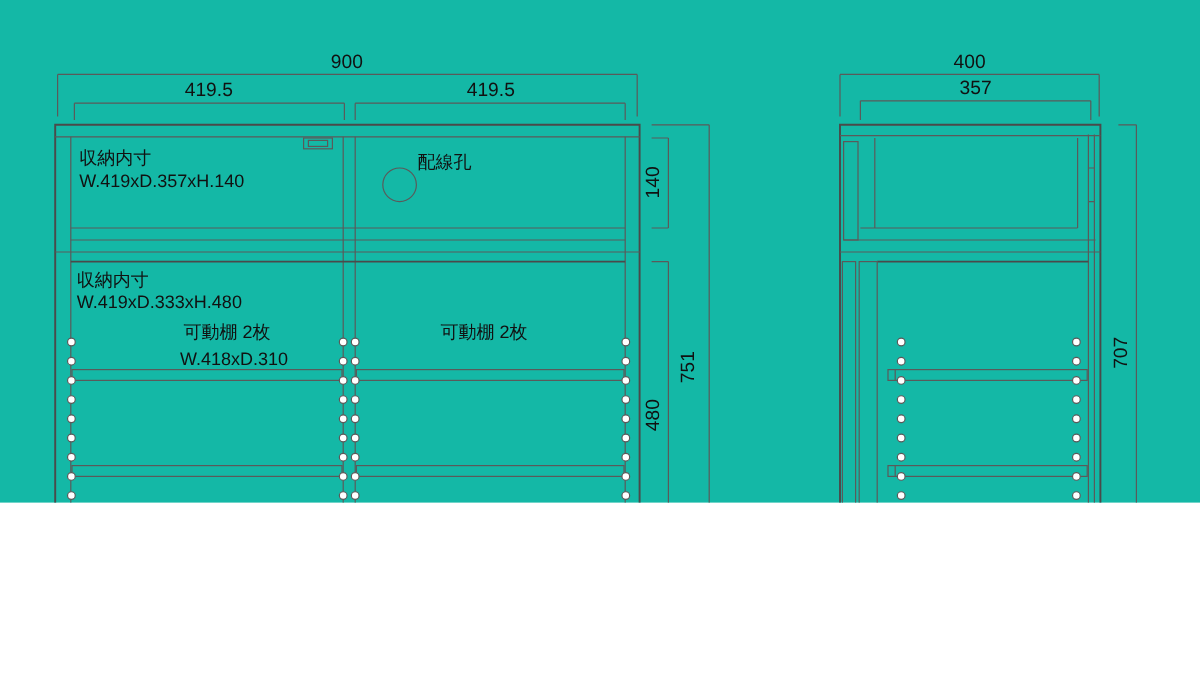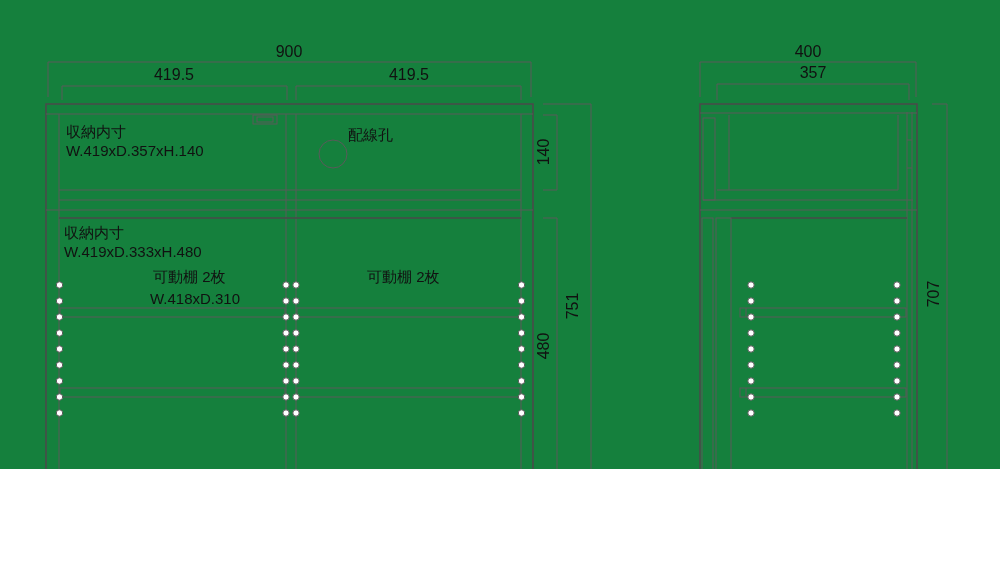--- a/index.html
+++ b/index.html
@@ -1,19 +1,19 @@
 <!DOCTYPE html>
 <html><head>
 <meta charset="utf-8">
 <style>
   html,body{margin:0;padding:0;background:#ffffff;}
   #canvas{
     position:relative;
-    width:1000px;height:469px;
-    background:#15803d;
+    width:1000px;height:419px;
+    background:#14b8a6;
     font-family:"Liberation Sans", sans-serif;
     overflow:hidden;
   }
   svg{position:absolute;left:0;top:0;}
   .ln{stroke:#5a5a5a;stroke-width:1;fill:none;}
   .ln-heavy{stroke:#4a4a4a;stroke-width:1.6;fill:none;}
   .hole{stroke:#5a5a5a;stroke-width:1;fill:#ffffff;}
   text{fill:#111111;font-family:"Liberation Sans", sans-serif;}
   .dim{font-size:16px;}
   .lbl{font-size:15px;}

